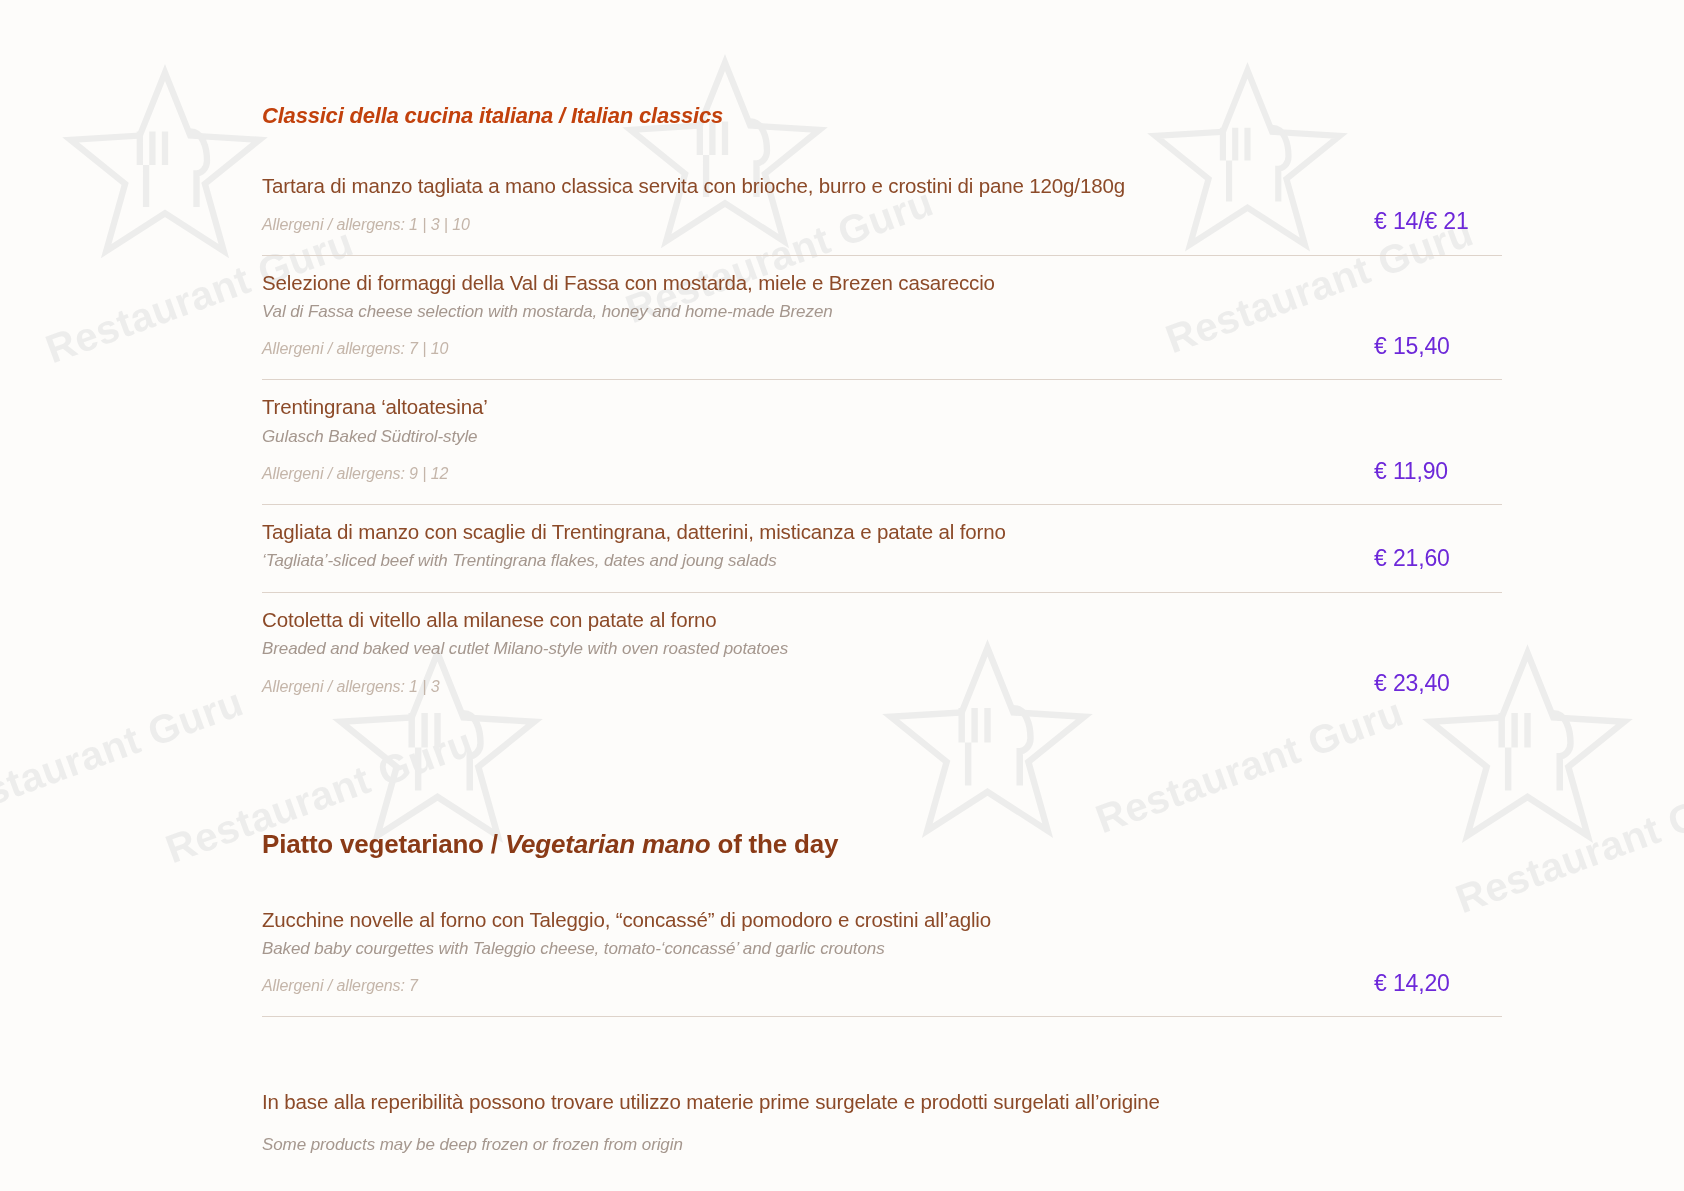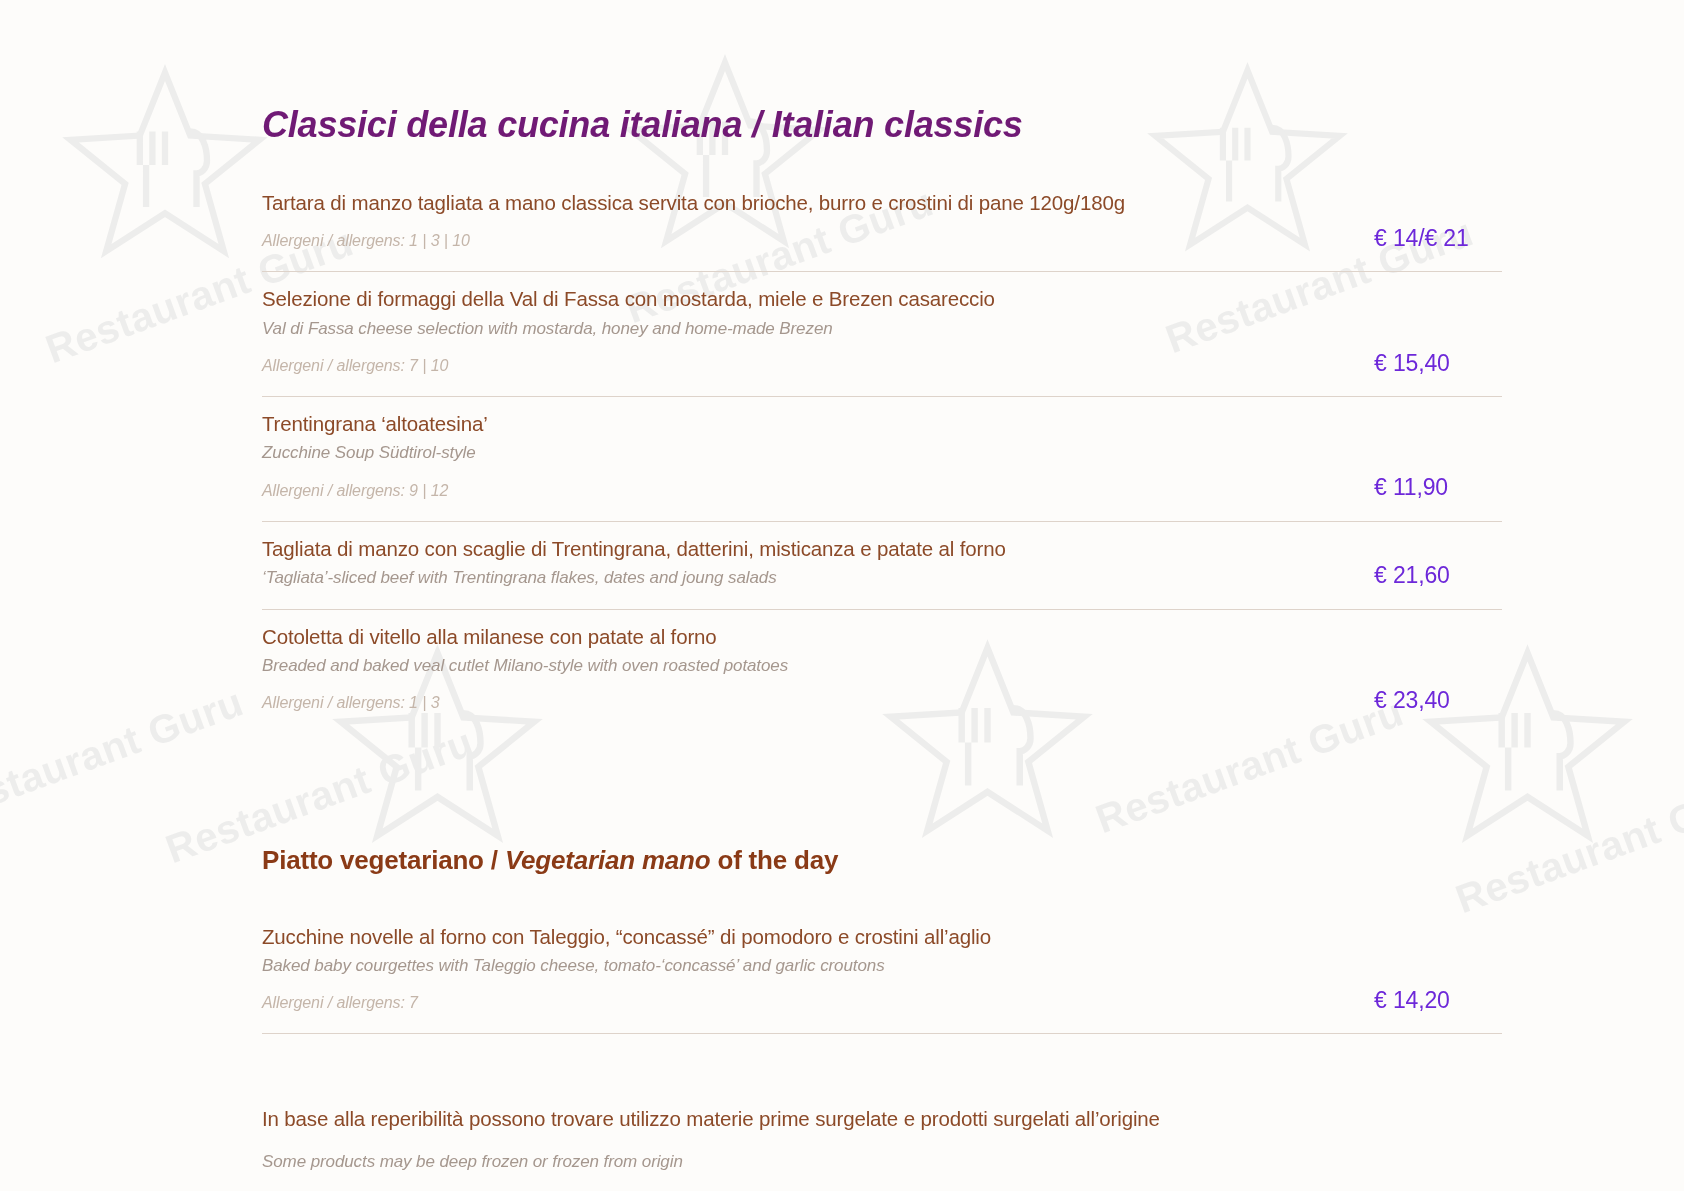--- a/index.html
+++ b/index.html
@@ -50,24 +50,24 @@
   
   #content {
     position: absolute;
     left: 262px;
     top: 0;
     width: 1240px;
     z-index: 2;
   }
 
   .section-heading {
-    font-size: 36px;
+    font-size: 22px;
     font-weight: 700;
     font-style: italic;
-    color: #701a75;
+    color: #c2410c;
     letter-spacing: -0.2px;
     line-height: 1.2;
   }
   #heading-classics { margin-top: 103px; }
 
   .section-heading-mixed {
     font-size: 26px;
     font-weight: 700;
     font-style: normal;
     color: #8a3a16;
@@ -234,21 +234,21 @@
             <div class="item-title">Selezione di formaggi della Val di Fassa con mostarda, miele e Brezen casareccio</div>
             <div class="item-desc">Val di Fassa cheese selection with mostarda, honey and home-made Brezen</div>
             <div class="item-allergens">Allergeni / allergens: 7 | 10</div>
           </div>
           <div class="item-price">€ 15,40</div>
         </div>
 
         <div class="menu-item">
           <div class="item-main">
             <div class="item-title">Trentingrana ‘altoatesina’</div>
-            <div class="item-desc">Zucchine Soup Südtirol-style</div>
+            <div class="item-desc">Gulasch Baked Südtirol-style</div>
             <div class="item-allergens">Allergeni / allergens: 9 | 12</div>
           </div>
           <div class="item-price">€ 11,90</div>
         </div>
 
         <div class="menu-item">
           <div class="item-main">
             <div class="item-title">Tagliata di manzo con scaglie di Trentingrana, datterini, misticanza e patate al forno</div>
             <div class="item-desc">‘Tagliata’-sliced beef with Trentingrana flakes, dates and joung salads</div>
           </div>

